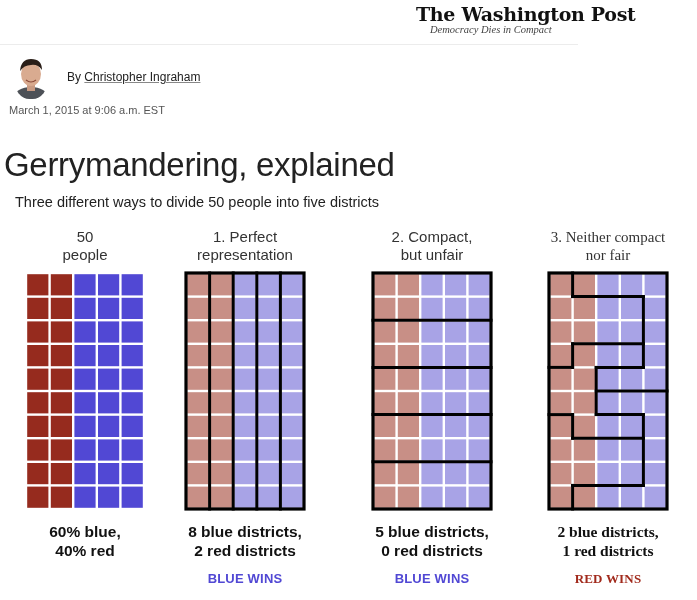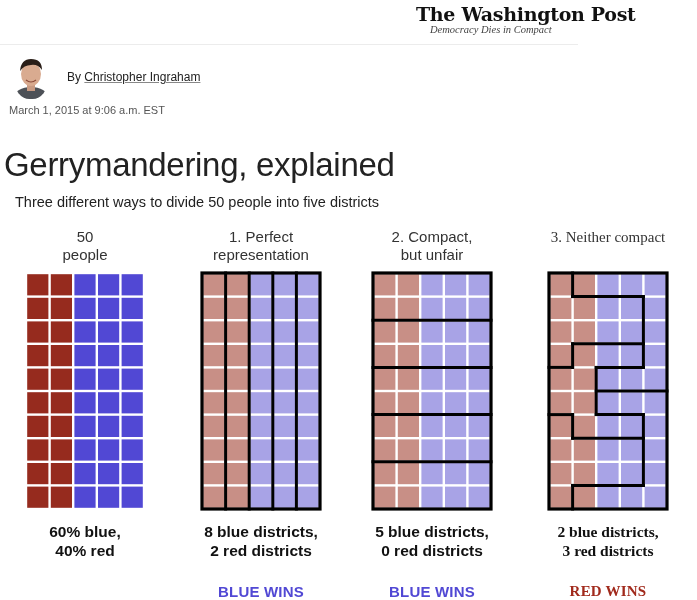--- a/index.html
+++ b/index.html
@@ -10,21 +10,21 @@
   .avatar { position: absolute; left: 14px; top: 55px; width: 34px; height: 44px; border-radius: 50% 50% 45% 45%; overflow: hidden; }
   .byline { position: absolute; left: 67px; top: 70px; font-size: 12px; color: #222; }
   .byline a { color: #222; text-decoration: underline; text-decoration-color: #888; }
   .dateline { position: absolute; left: 9px; top: 104px; font-size: 11px; color: #555; }
   .title { position: absolute; left: 4px; top: 146px; font-size: 33px; font-weight: normal; color: #222; margin: 0; letter-spacing: -0.3px; white-space: nowrap; }
   .subtitle { position: absolute; left: 15px; top: 194px; font-size: 14.5px; color: #222; white-space: nowrap; }
   .panel { position: absolute; top: 228px; width: 170px; text-align: center; }
   .panel-head { font-size: 15px; color: #333; line-height: 18px; height: 38px; }
   .panel svg { display: block; margin: 4px auto 0 auto; }
   .panel-result { font-size: 15.5px; font-weight: bold; color: #111; line-height: 19px; margin-top: 8px; }
-  .panel-winner { font-size: 15px; font-weight: bold; margin-top: 23px; letter-spacing: 0.2px; }
+  .panel-winner { font-size: 13px; font-weight: bold; margin-top: 11px; letter-spacing: 0.2px; }
 </style>
 </head>
 <body>
 
 <header class="masthead">
   <div class="logo">The Washington Post</div>
   <div class="tagline">Democracy Dies in Compact</div>
 </header>
 
 <div class="avatar">
@@ -103,21 +103,21 @@
       <rect x="51.400000000000006" y="216.6" width="21.200000000000003" height="21.200000000000003" fill="#5148d4"></rect>
       <rect x="75.00000000000001" y="216.6" width="21.200000000000003" height="21.200000000000003" fill="#5148d4"></rect>
       <rect x="98.60000000000001" y="216.6" width="21.200000000000003" height="21.200000000000003" fill="#5148d4"></rect>
     </svg>
   <div class="panel-result">
     <div>60% blue,</div>
     <div>40% red</div>
   </div>
 </div>
 
-<div class="panel" style="left:176px;">
+<div class="panel" style="left:160px;">
   <div class="panel-head">
     <div>1. Perfect</div>
     <div>representation</div>
   </div>
   <svg class="grid" width="124" height="244">
       <rect x="4.2" y="4.2" width="21.200000000000003" height="21.200000000000003" fill="#c88f86"></rect>
       <rect x="27.8" y="4.2" width="21.200000000000003" height="21.200000000000003" fill="#c88f86"></rect>
       <rect x="51.400000000000006" y="4.2" width="21.200000000000003" height="21.200000000000003" fill="#a8a3e6"></rect>
       <rect x="75.00000000000001" y="4.2" width="21.200000000000003" height="21.200000000000003" fill="#a8a3e6"></rect>
       <rect x="98.60000000000001" y="4.2" width="21.200000000000003" height="21.200000000000003" fill="#a8a3e6"></rect>
@@ -244,20 +244,21 @@
   <div class="panel-result">
     <div>5 blue districts,</div>
     <div>0 red districts</div>
   </div>
   <div class="panel-winner" style="color: rgb(81, 72, 212);">BLUE WINS</div>
 </div>
 
 <div class="panel" style="left:523px;font-family:Liberation Serif, serif;">
   <div class="panel-head">
     <div>3. Neither compact</div>
+    <div>nor fair</div>
   </div>
   <svg class="grid" width="124" height="244">
       <rect x="4.2" y="4.2" width="21.200000000000003" height="21.200000000000003" fill="#c88f86"></rect>
       <rect x="27.8" y="4.2" width="21.200000000000003" height="21.200000000000003" fill="#c88f86"></rect>
       <rect x="51.400000000000006" y="4.2" width="21.200000000000003" height="21.200000000000003" fill="#a8a3e6"></rect>
       <rect x="75.00000000000001" y="4.2" width="21.200000000000003" height="21.200000000000003" fill="#a8a3e6"></rect>
       <rect x="98.60000000000001" y="4.2" width="21.200000000000003" height="21.200000000000003" fill="#a8a3e6"></rect>
       <rect x="4.2" y="27.8" width="21.200000000000003" height="21.200000000000003" fill="#c88f86"></rect>
       <rect x="27.8" y="27.8" width="21.200000000000003" height="21.200000000000003" fill="#c88f86"></rect>
       <rect x="51.400000000000006" y="27.8" width="21.200000000000003" height="21.200000000000003" fill="#a8a3e6"></rect>
@@ -316,16 +317,16 @@
       <line y1="144.60000000000002" y2="144.60000000000002" x1="1.5" x2="28.1" stroke="#000000" stroke-width="3"></line>
       <line y1="144.60000000000002" y2="144.60000000000002" x1="48.7" x2="98.9" stroke="#000000" stroke-width="3"></line>
       <line x1="26.6" x2="26.6" y1="143.10000000000002" y2="169.70000000000002" stroke="#000000" stroke-width="3"></line>
       <line y1="168.20000000000002" y2="168.20000000000002" x1="25.1" x2="98.9" stroke="#000000" stroke-width="3"></line>
       <line x1="97.4" x2="97.4" y1="143.10000000000002" y2="216.9" stroke="#000000" stroke-width="3"></line>
       <line y1="215.4" y2="215.4" x1="25.1" x2="98.9" stroke="#000000" stroke-width="3"></line>
       <line x1="26.6" x2="26.6" y1="213.9" y2="240.5" stroke="#000000" stroke-width="3"></line>
     </svg>
   <div class="panel-result">
     <div>2 blue districts,</div>
-    <div>3 red districts</div>
+    <div>1 red districts</div>
   </div>
   <div class="panel-winner" style="color: rgb(161, 42, 28);">RED WINS</div>
 </div>
 
 </body></html>

